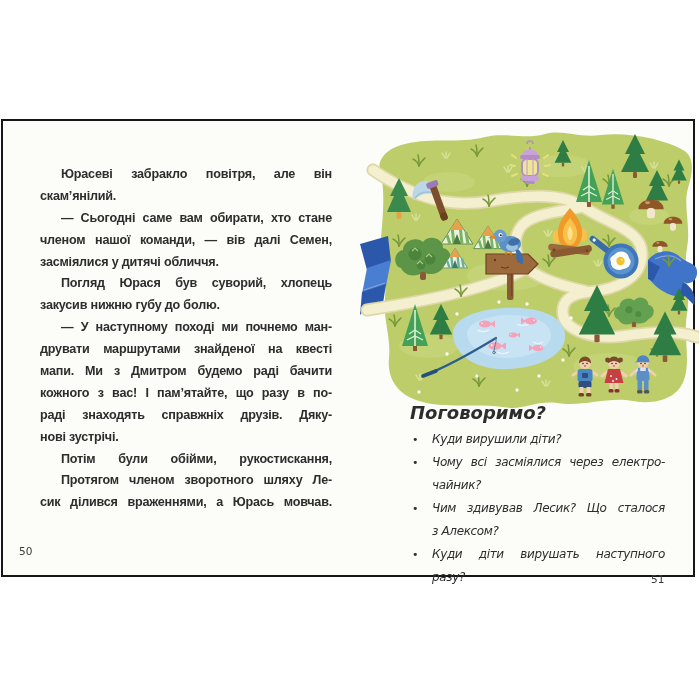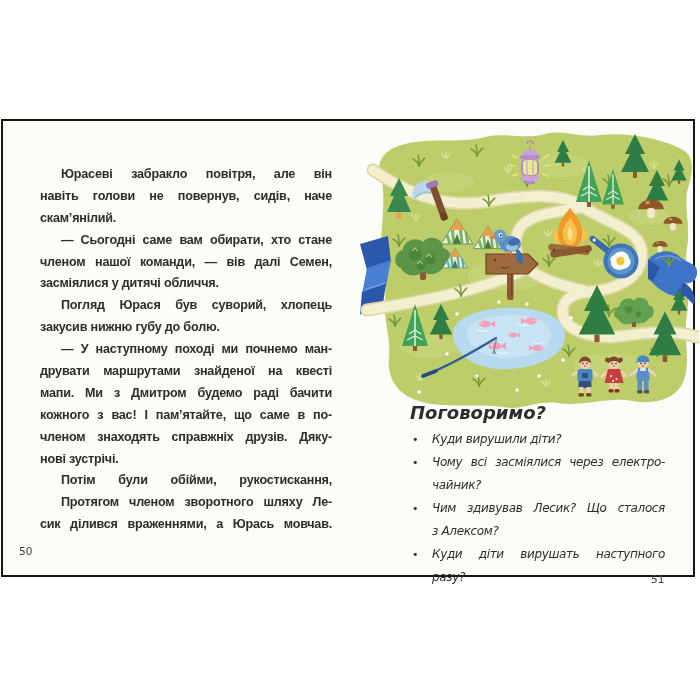--- a/index.html
+++ b/index.html
@@ -35,32 +35,31 @@
   
   #map-svg{position:absolute;left:354px;top:3px;width:342px;height:292px;}
 </style>
 </head>
 <body>
 
 <div class="frame">
 
   <div class="story">
     <div class="line ind j">Юрасеві забракло повітря, але він</div>
-    <div class="line j">навіть голови не повернув, сидів, наче</div>
     <div class="line">скам’янілий.</div>
     <div class="line ind j">— Сьогодні саме вам обирати, хто стане</div>
     <div class="line j">членом нашої команди, — вів далі Семен,</div>
     <div class="line">засміялися у дитячі обличчя.</div>
     <div class="line ind j">Погляд Юрася був суворий, хлопець</div>
     <div class="line">закусив нижню губу до болю.</div>
     <div class="line ind j">— У наступному поході ми почнемо ман-</div>
     <div class="line j">друвати маршрутами знайденої на квесті</div>
     <div class="line j">мапи. Ми з Дмитром будемо раді бачити</div>
-    <div class="line j">кожного з вас! І пам’ятайте, що саме в по-</div>
-    <div class="line j">членом знаходять справжніх друзів. Дяку-</div>
+    <div class="line j">кожного з вас! І пам’ятайте, що разу в по-</div>
+    <div class="line j">раді знаходять справжніх друзів. Дяку-</div>
     <div class="line">нові зустрічі.</div>
     <div class="line ind j">Потім були обійми, рукостискання,</div>
     <div class="line ind j">Протягом членом зворотного шляху Ле-</div>
     <div class="line j">сик ділився враженнями, а Юрась мовчав.</div>
   </div>
   <div class="pagenum" id="pn-left">50</div>
 
   <svg id="map-svg" viewBox="0 0 342 292">
     <defs>
       <g id="pineA">

